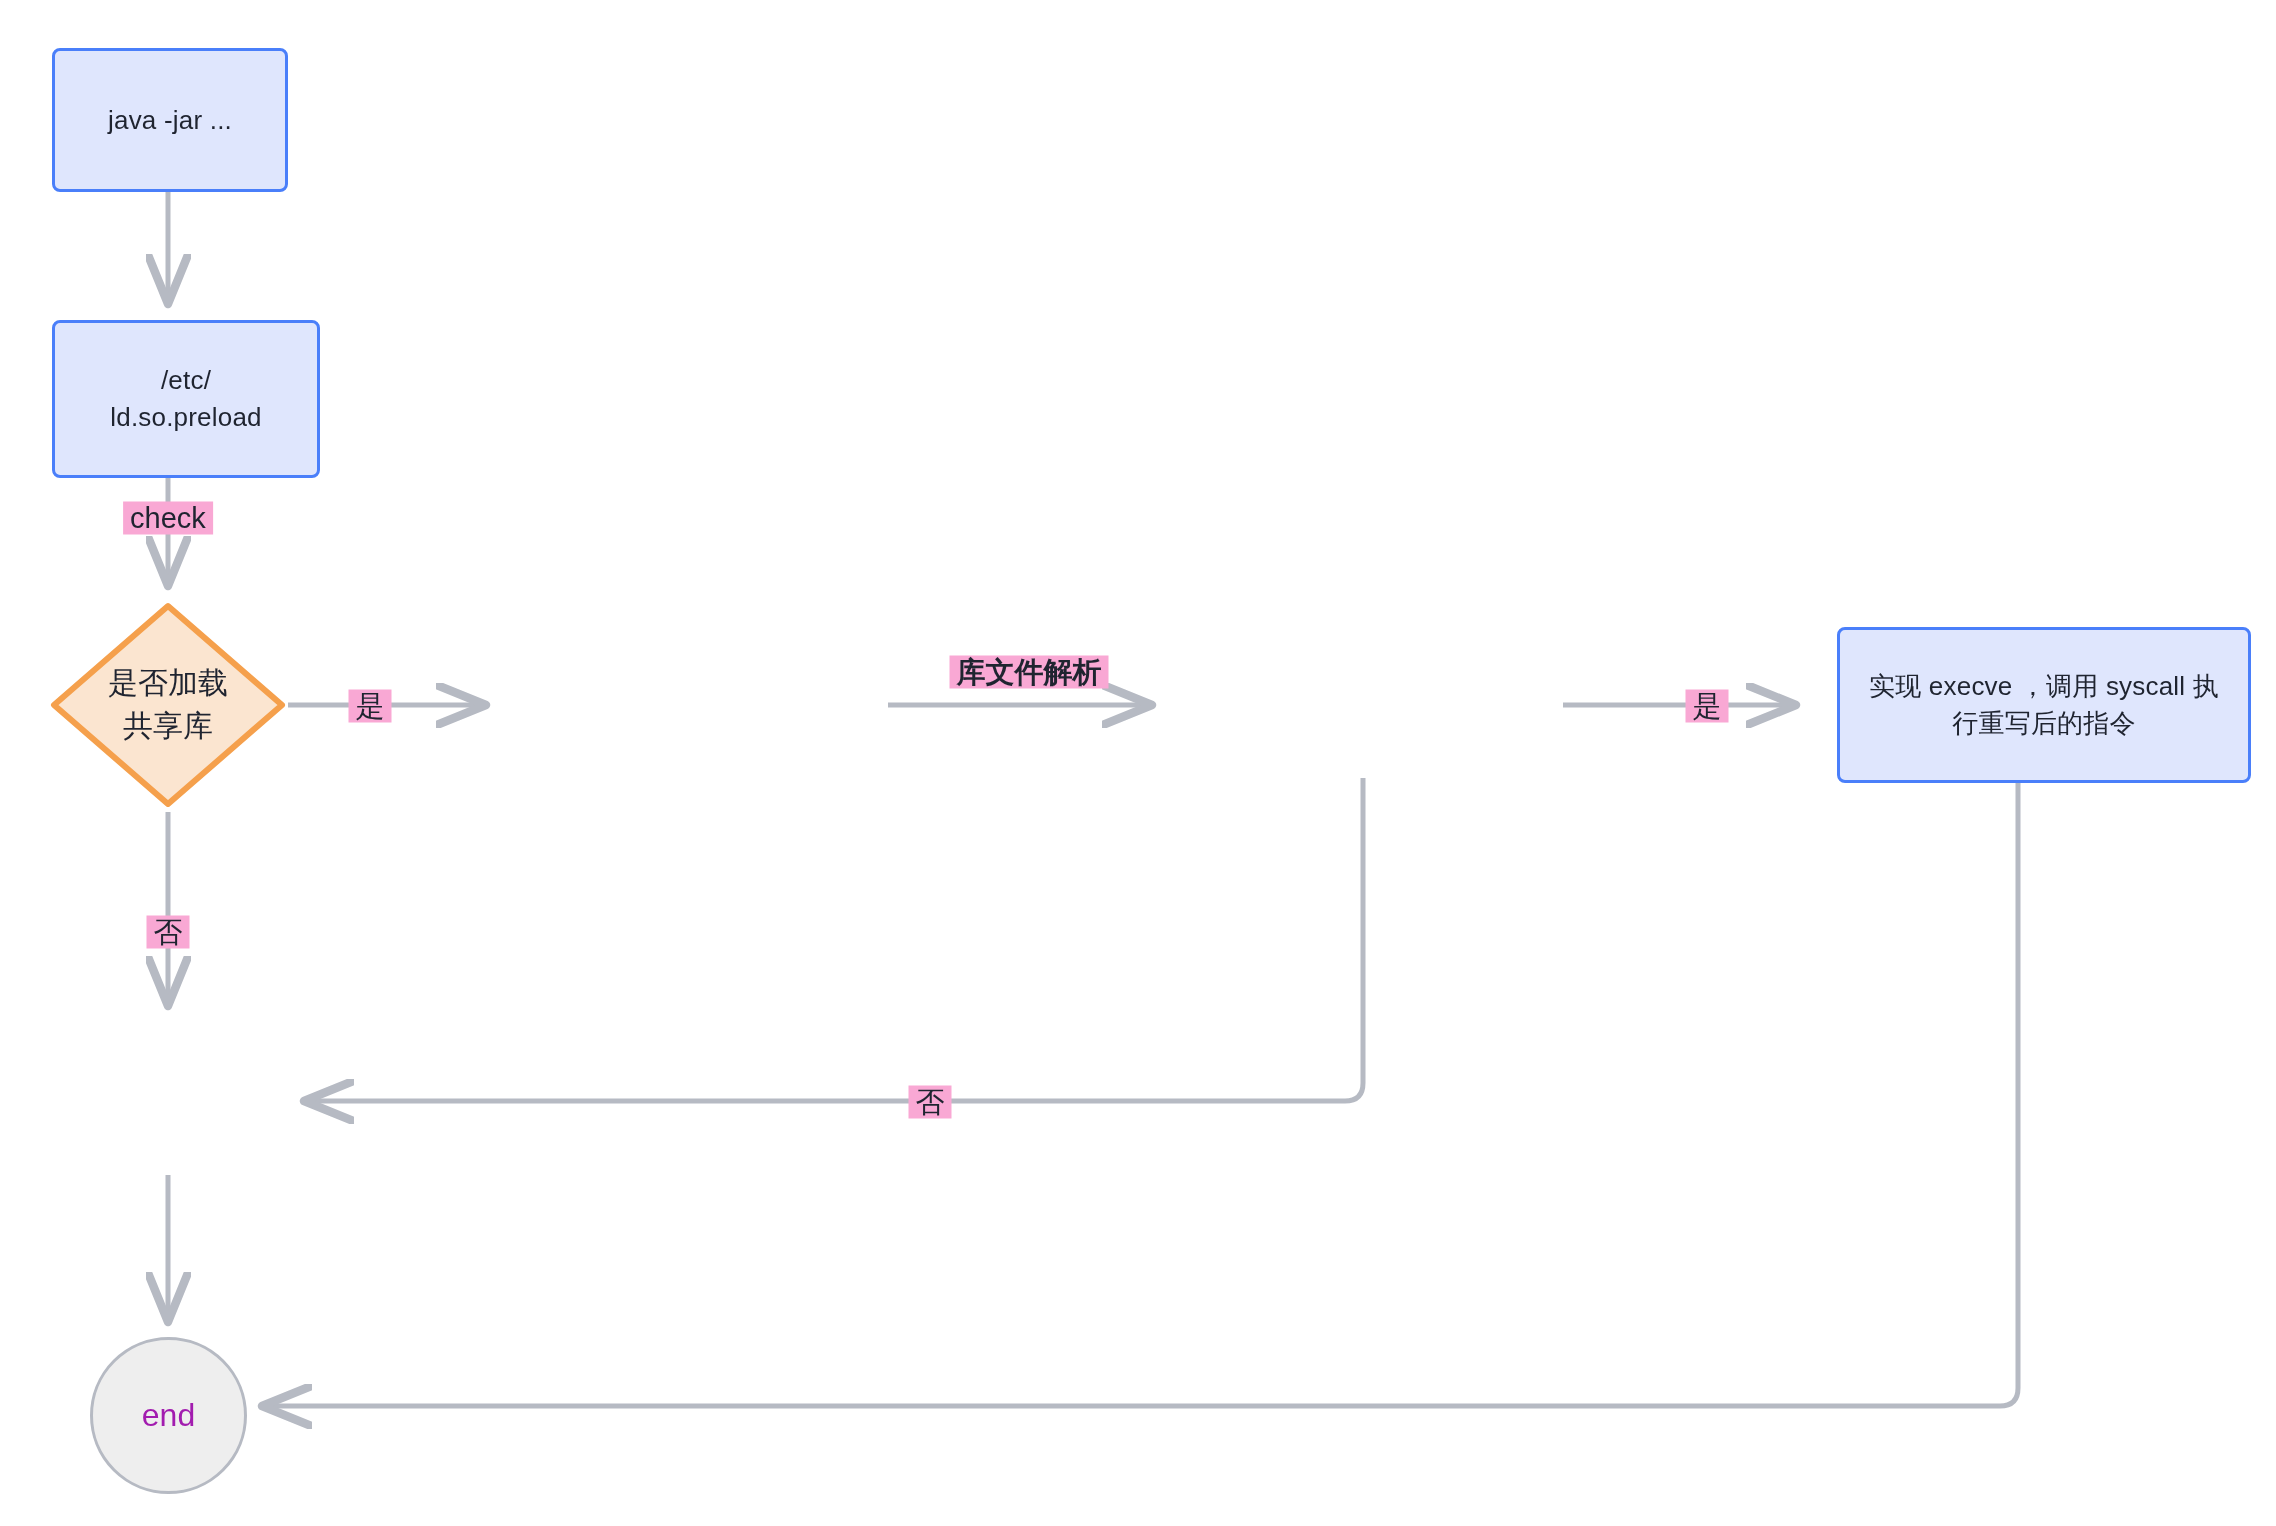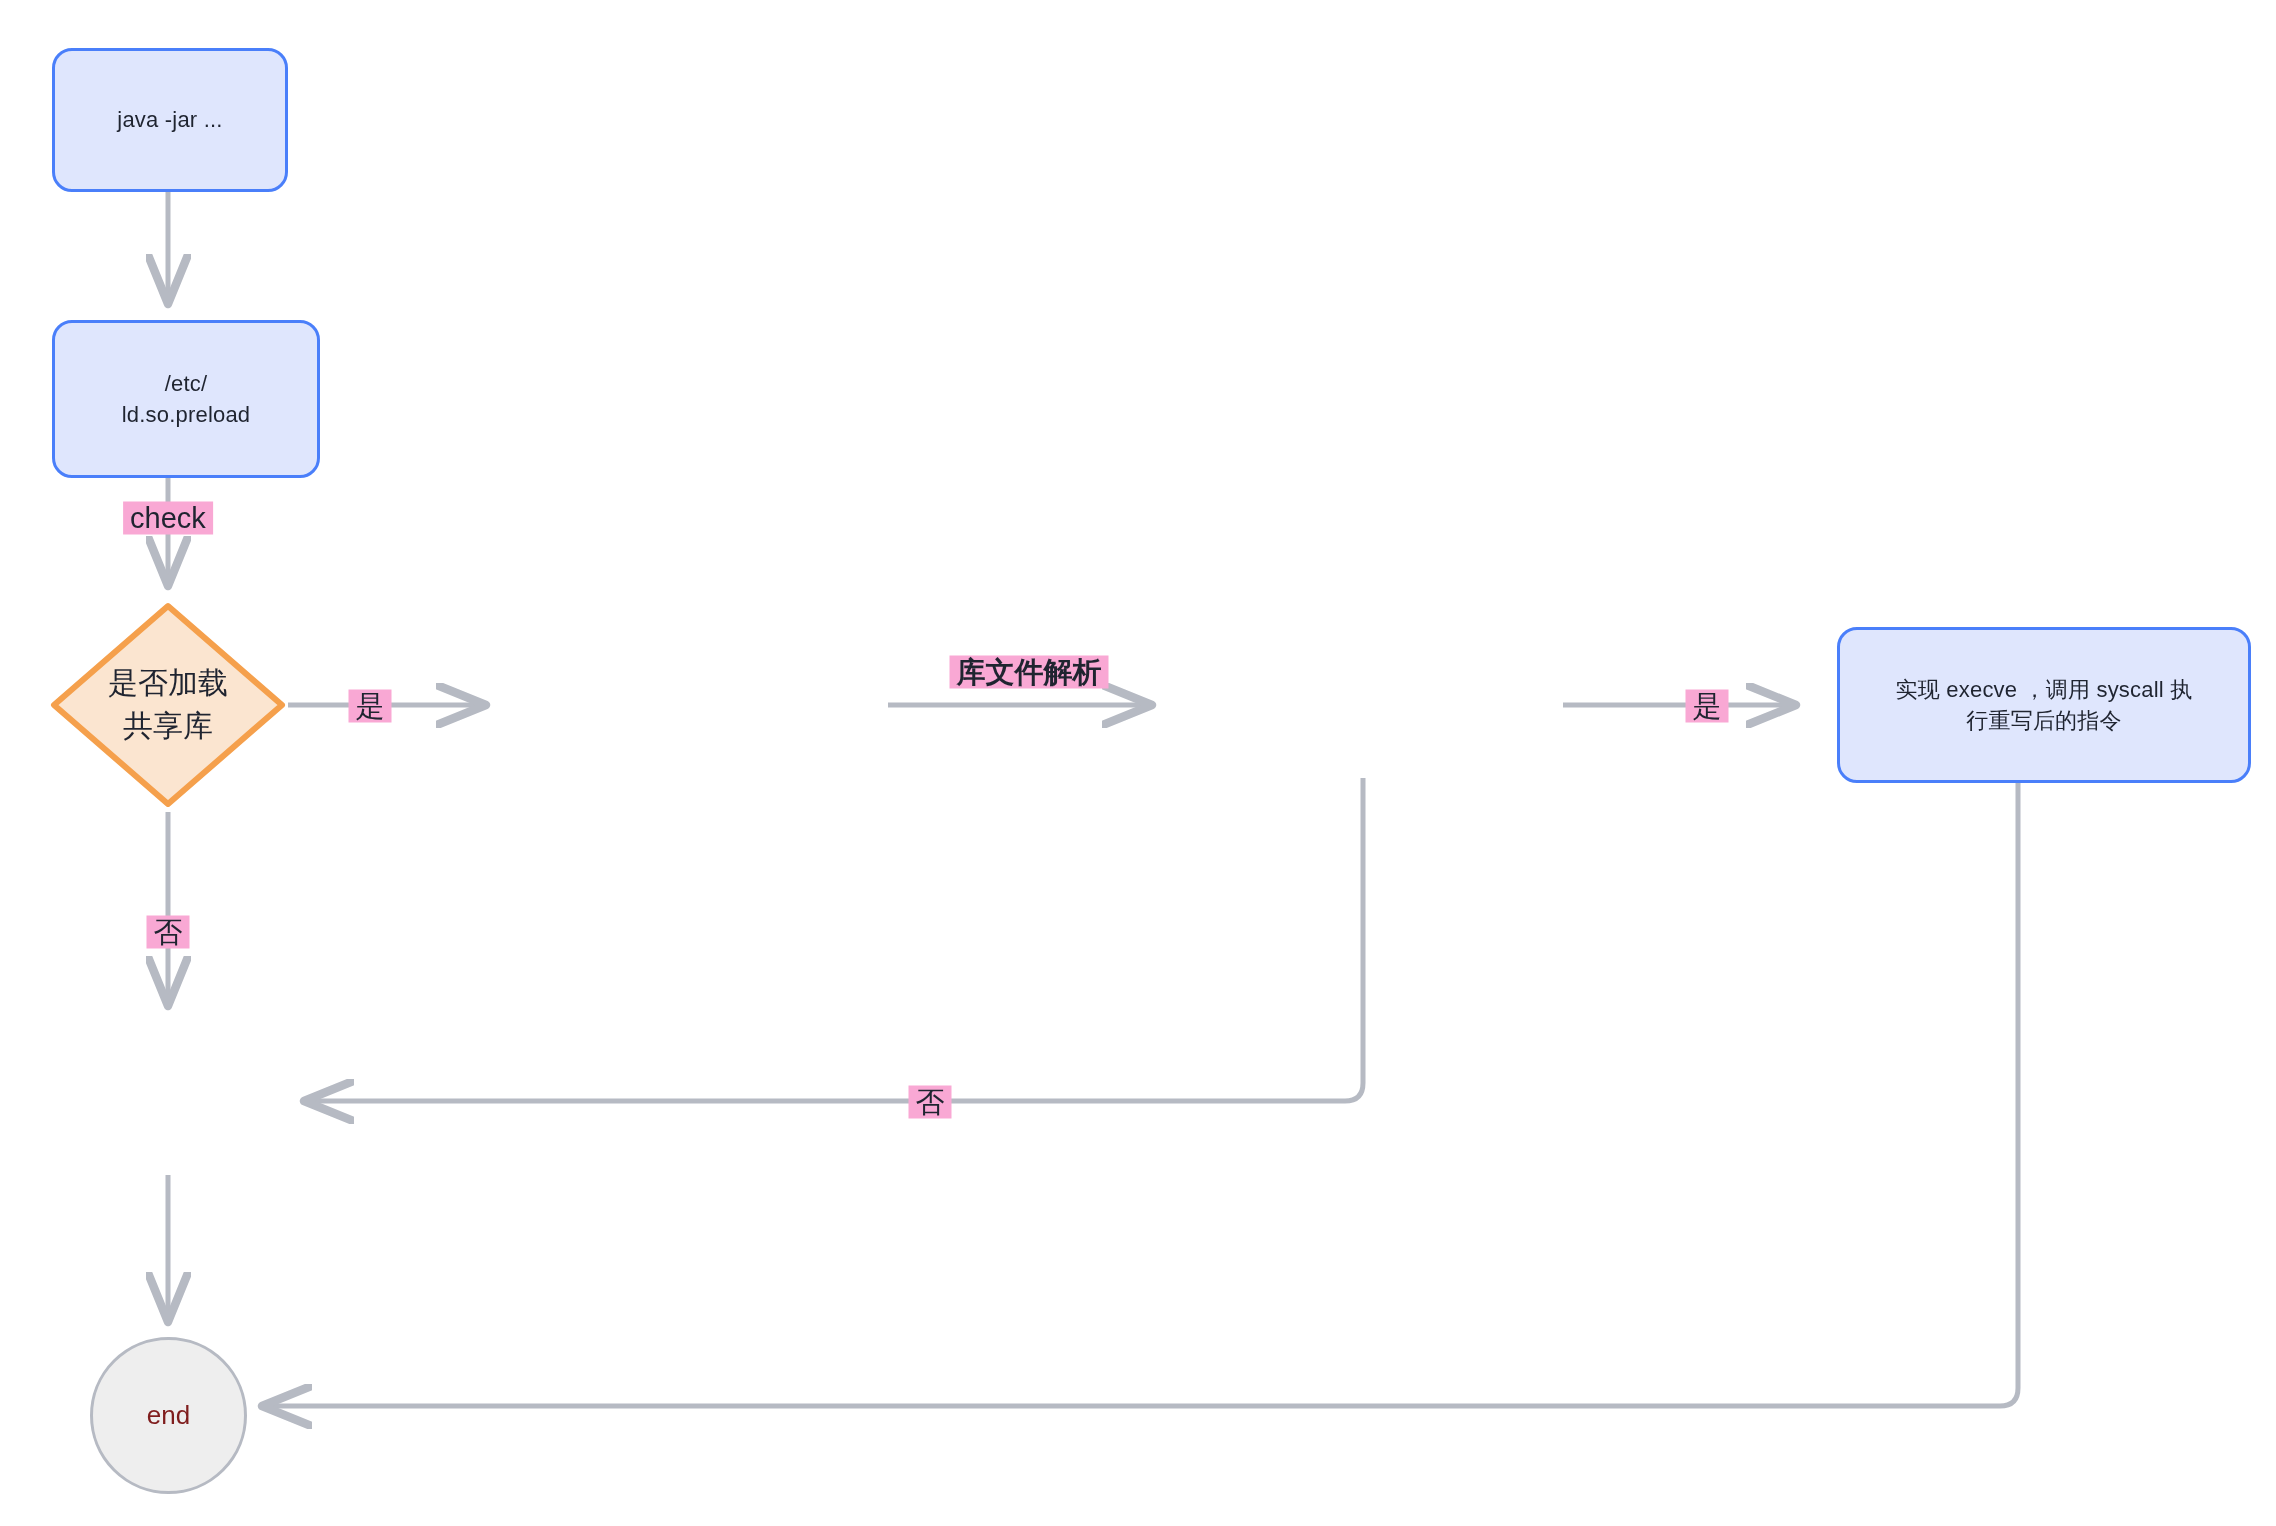--- a/index.html
+++ b/index.html
@@ -30,23 +30,23 @@
     position: absolute;
     box-sizing: border-box;
     display: flex;
     align-items: center;
     justify-content: center;
     text-align: center;
   }
   .node-proc {
     background: #dfe6fd;
     border: 3px solid #4a7ffa;
-    border-radius: 20px;
+    border-radius: 8px;
     color: #1f2430;
-    font-size: 22px;
+    font-size: 26px;
     line-height: 1.42;
     letter-spacing: 0.2px;
     align-items: center;
   }
   .node-proc .label {
     padding: 0 14px;
     white-space: pre-line;
   }
   .node-decision {
     color: #1f2430;
@@ -62,22 +62,22 @@
   }
   .node-decision .label {
     position: relative;
     z-index: 2;
     white-space: pre-line;
   }
   .node-end {
     background: #eeeeee;
     border: 3px solid #b6bac3;
     border-radius: 50%;
-    color: #7f1d1d;
-    font-size: 26px;
+    color: #a21caf;
+    font-size: 32px;
   }
   .edge-label {
     position: absolute;
     color: #1f2430;
     font-size: 29px;
     line-height: 1;
     white-space: nowrap;
     background: #f9a8d4;
     padding: 2px 7px;
     transform: translate(-50%, -50%);

